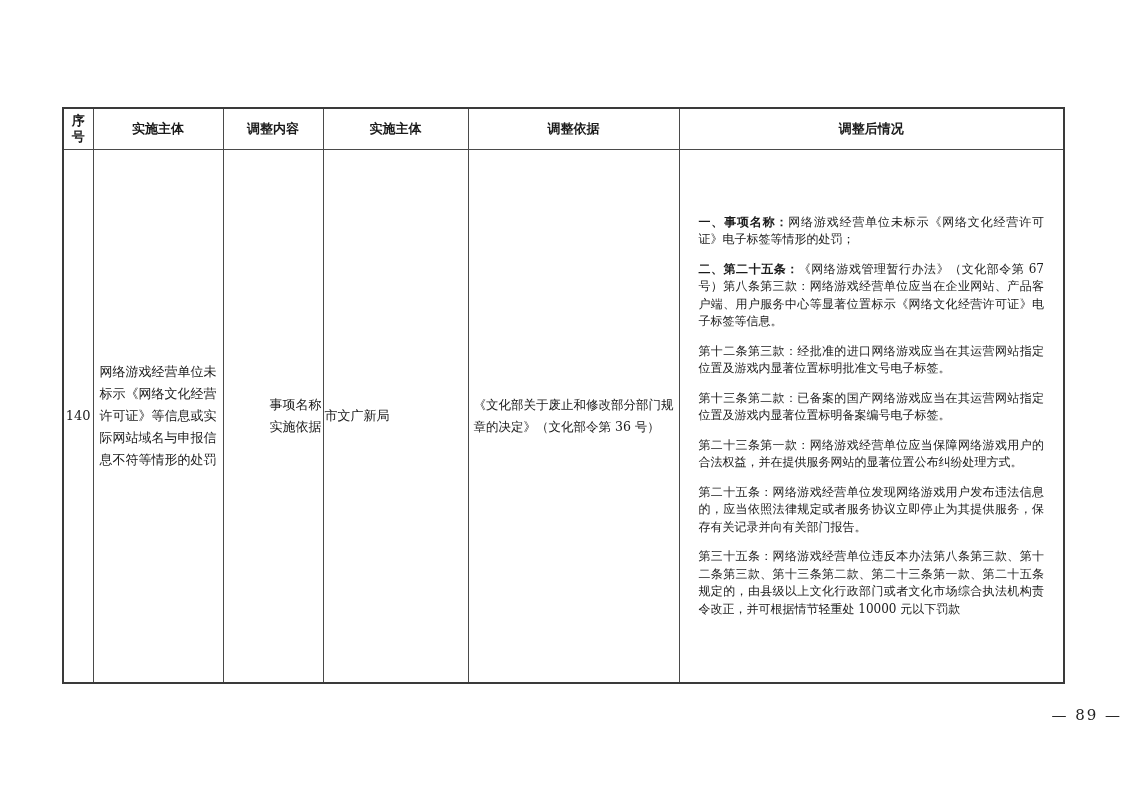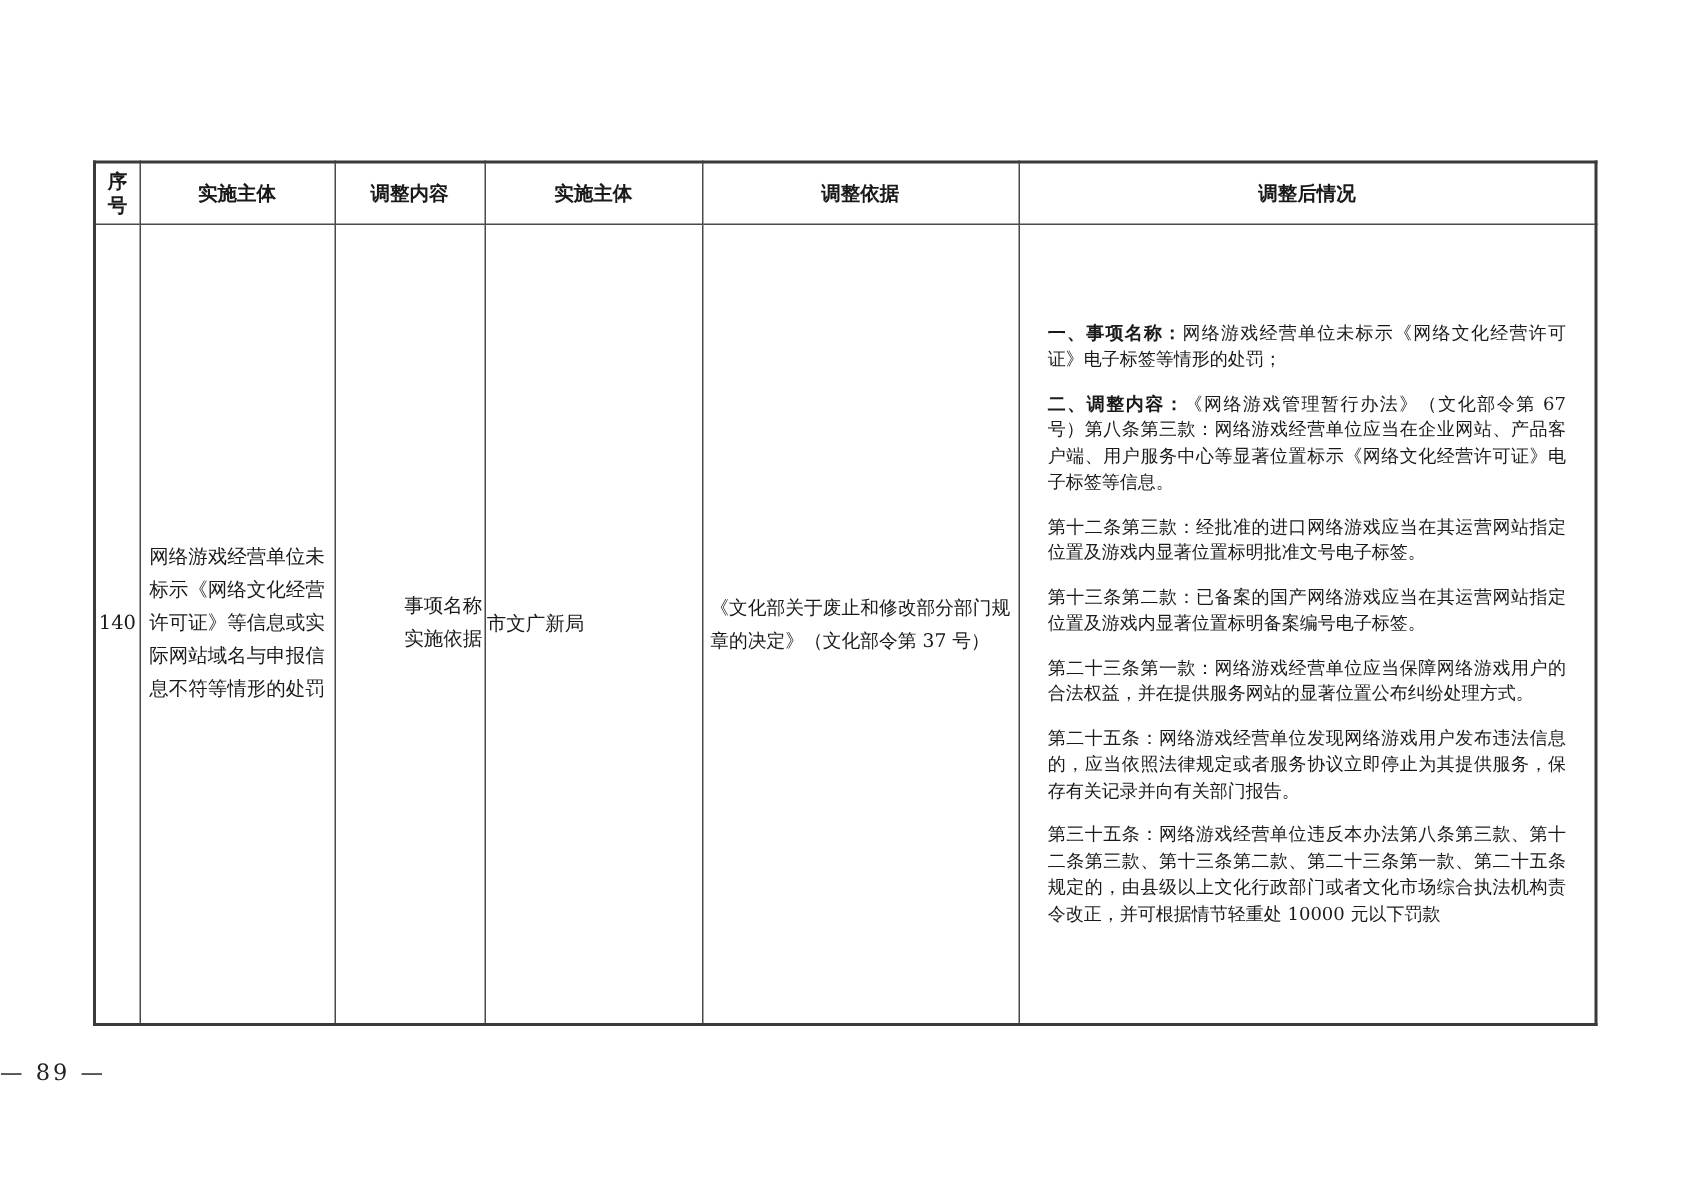--- a/index.html
+++ b/index.html
@@ -85,21 +85,21 @@
   }
   .para { margin: 12px; }
   .para b {
     font-family: "Liberation Sans", "DejaVu Sans", sans-serif;
   }
   .page-number {
     position: absolute;
     top: 706px;
     left: 0;
     width: 100%;
-    text-align: left;
+    text-align: right;
     font-size: 15px;
     letter-spacing: 2px;
     color: #222;
   }
 </style>
 </head>
 <body>
 
 <table class="doc-table">
   <colgroup>
@@ -120,24 +120,24 @@
       <th>调整后情况</th>
     </tr>
   </thead>
   <tbody>
     <tr>
       <td class="cell-index">140</td>
       <td class="cell-original">网络游戏经营单位未标示《网络文化经营许可证》等信息或实际网站域名与申报信息不符等情形的处罚</td>
       <td class="cell-content">事项名称
 实施依据</td>
       <td class="cell-implementer">市文广新局</td>
-      <td class="cell-basis">《文化部关于废止和修改部分部门规章的决定》（文化部令第 37 号）</td>
+      <td class="cell-basis">《文化部关于废止和修改部分部门规章的决定》（文化部令第 36 号）</td>
       <td class="cell-post">
         <p class="para"><b>一、事项名称：</b><span>网络游戏经营单位未标示《网络文化经营许可证》电子标签等情形的处罚；</span></p>
-        <p class="para"><b>二、调整内容：</b><span>《网络游戏管理暂行办法》（文化部令第 67 号）第八条第三款：网络游戏经营单位应当在企业网站、产品客户端、用户服务中心等显著位置标示《网络文化经营许可证》电子标签等信息。</span></p>
+        <p class="para"><b>二、第二十五条：</b><span>《网络游戏管理暂行办法》（文化部令第 67 号）第八条第三款：网络游戏经营单位应当在企业网站、产品客户端、用户服务中心等显著位置标示《网络文化经营许可证》电子标签等信息。</span></p>
         <p class="para"><b></b><span>第十二条第三款：经批准的进口网络游戏应当在其运营网站指定位置及游戏内显著位置标明批准文号电子标签。</span></p>
         <p class="para"><b></b><span>第十三条第二款：已备案的国产网络游戏应当在其运营网站指定位置及游戏内显著位置标明备案编号电子标签。</span></p>
         <p class="para"><b></b><span>第二十三条第一款：网络游戏经营单位应当保障网络游戏用户的合法权益，并在提供服务网站的显著位置公布纠纷处理方式。</span></p>
         <p class="para"><b></b><span>第二十五条：网络游戏经营单位发现网络游戏用户发布违法信息的，应当依照法律规定或者服务协议立即停止为其提供服务，保存有关记录并向有关部门报告。</span></p>
         <p class="para"><b></b><span>第三十五条：网络游戏经营单位违反本办法第八条第三款、第十二条第三款、第十三条第二款、第二十三条第一款、第二十五条规定的，由县级以上文化行政部门或者文化市场综合执法机构责令改正，并可根据情节轻重处 10000 元以下罚款</span></p>
       </td>
     </tr>
   </tbody>
 </table>
 

